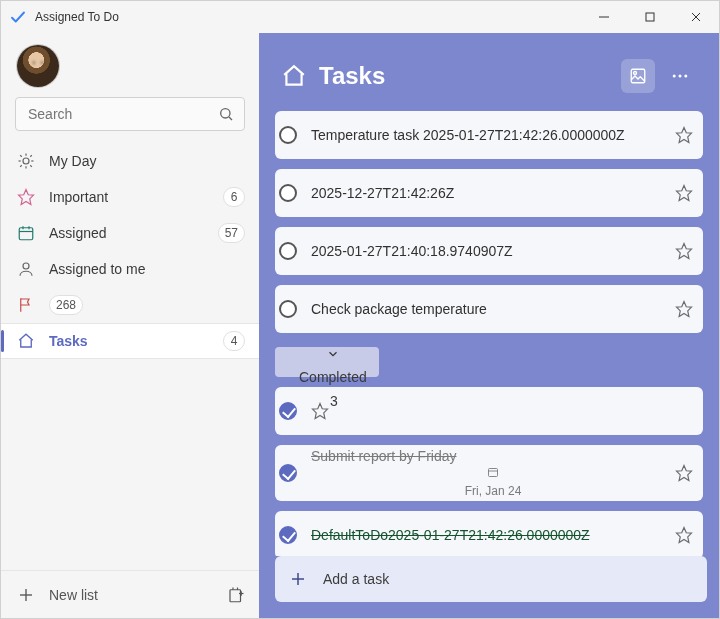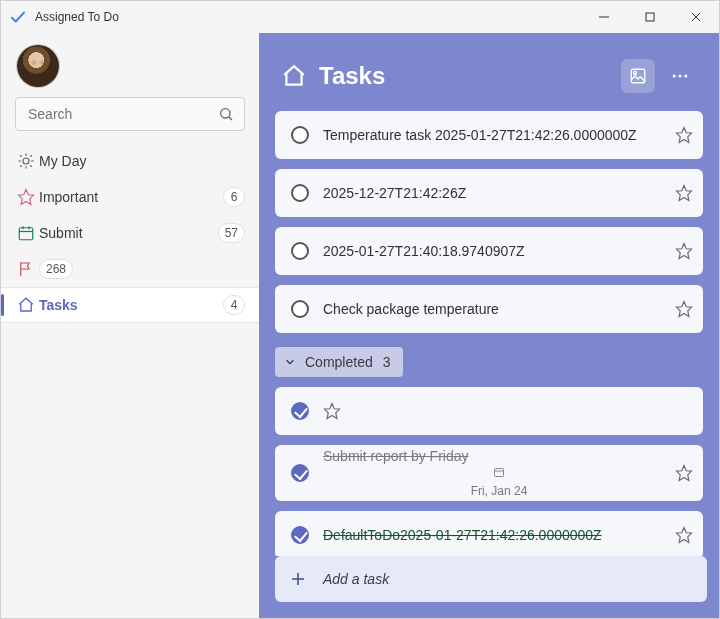--- a/index.html
+++ b/index.html
@@ -66,21 +66,21 @@
     border: 0; background: transparent; outline: none;
     font-size: 14px; color: #333;
   }
   .search .search-ico { color: #666; }
 
   .navlist { list-style: none; margin: 4px 0 0 0; padding: 0; }
   .navlist li {
     display: flex; align-items: center;
     height: 36px;
     padding: 0 14px 0 16px;
-    gap: 4px;
+    gap: 14px;
     color: #3a3a3a;
     position: relative;
   }
   .navlist li .nav-ico { width: 18px; color: #666; display:flex; align-items:center; justify-content:center; }
   .navlist li .nav-ico.star { color: #d16391; }
   .navlist li .nav-ico.planned { color: #1f7a6e; }
   .navlist li .nav-ico.flag { color: #c94a4a; }
   .navlist li .nav-ico.tasks { color: #5c6ac0; }
   .navlist li .nav-label { flex: 1; }
   .navlist li .nav-count {
@@ -132,43 +132,44 @@
   .main-header .hdr-btn.more { }
 
   .tasks-area {
     flex: 1; overflow: auto;
     padding: 0 16px 12px 16px;
   }
   .task-card {
     background: #f6f7fb;
     border-radius: 6px;
     display: flex; align-items: center;
-    padding: 0 10px 0 16px;
+    padding: 0 10px 0 4px;
     margin-bottom: 10px;
     color: #323130;
     min-height: 48px;
   }
   .task-card .circle {
     width: 18px; height: 18px; border-radius: 50%;
     border: 2px solid #555; margin-right: 14px;
     flex: 0 0 auto;
     background:#fff;
   }
   .task-card .task-text { flex: 1; font-size: 14px; }
   .task-card .favstar { color: #6b6b6b; }
 
   .completed-header {
     display: inline-flex; align-items: center;
     background: #c7cbe8;
     color: #3a3a3a;
     border-radius: 4px;
     height: 30px;
-    padding: 0 12px 0 8px;
+    padding: 0 12px 0 24px;
     margin: 4px 0 10px 0;
     gap: 8px;
+    flex-direction: column;
   }
   .completed-header .count { margin-left: 2px; }
 
   .task-card.done .circle {
     background: #5c6ac0; border-color: #5c6ac0;
     position: relative;
   }
   .task-card.done .circle::after {
     content: ""; position: absolute;
     left: 4px; top: 1px;
@@ -177,21 +178,21 @@
     transform: rotate(40deg);
   }
   .task-card.done .task-text .title { text-decoration: line-through; color: #7a7a7a; }
   .task-card.done.link .task-text .title { color: #14532d; }
   .task-card.done .meta {
     font-size: 12px; color: #7a7a7a; display:flex; align-items:center; gap:6px;
     margin-top: 2px;
     flex-direction: column;
   }
 
-  .addtask-wrap { padding: 0 12px 16px 16px; font-style: italic; }
+  .addtask-wrap { padding: 0 12px 16px 16px; }
   .addtask {
     background: #e6e9f7;
     border-radius: 6px;
     display: flex; align-items: center;
     height: 46px; padding: 0 14px;
     color: #414a8a;
   }
   .addtask .plus-ico { margin-right: 16px; color:#414a8a; }
   .addtask .addtask-label { color: #3d3d3d; }
 
@@ -271,22 +272,31 @@
       </li>
       <li>
         <span class="nav-ico planned">
           <svg width="18" height="18" viewBox="0 0 24 24" fill="none" stroke="currentColor" stroke-width="1.6">
               <rect x="3" y="5" width="18" height="16" rx="2"></rect>
               <line x1="3" y1="10" x2="21" y2="10"></line>
               <line x1="8" y1="3" x2="8" y2="7"></line>
               <line x1="16" y1="3" x2="16" y2="7"></line>
             </svg>
         </span>
-        <span class="nav-label">Submit</span>
+        <span class="nav-label">Assigned</span>
         <span class="nav-count">57</span>
+      </li>
+      <li>
+        <span class="nav-ico">
+          <svg width="18" height="18" viewBox="0 0 24 24" fill="none" stroke="currentColor" stroke-width="1.6">
+              <circle cx="12" cy="8" r="4"></circle>
+              <path d="M4 21c0-4 4-6 8-6s8 2 8 6"></path>
+            </svg>
+        </span>
+        <span class="nav-label">Assigned to me</span>
       </li>
       <li>
         <span class="nav-ico flag">
           <svg width="18" height="18" viewBox="0 0 24 24" fill="none" stroke="currentColor" stroke-width="1.6">
               <path d="M5 3v18"></path>
               <path d="M5 4h11l-2 4 2 4H5"></path>
             </svg>
         </span>
         <span class="nav-count">268</span>
       </li>
@@ -297,20 +307,38 @@
               <path d="M5 10v10h14V10"></path>
             </svg>
         </span>
         <span class="nav-label">Tasks</span>
         <span class="nav-count">4</span>
       </li>
     </ul>
 
     <div class="grow"></div>
 
+    <div class="bottom">
+      <span class="plus-ico">
+        <svg width="18" height="18" viewBox="0 0 24 24" fill="none" stroke="currentColor" stroke-width="1.8">
+            <line x1="12" y1="4" x2="12" y2="20"></line>
+            <line x1="4" y1="12" x2="20" y2="12"></line>
+          </svg>
+      </span>
+      <span class="newlist-label">New list</span>
+      <span>
+        <svg width="18" height="18" viewBox="0 0 24 24" fill="none" stroke="#555" stroke-width="1.6">
+            <rect x="4" y="5" width="14" height="16" rx="1"></rect>
+            <line x1="8" y1="2" x2="8" y2="5"></line>
+            <line x1="14" y1="2" x2="14" y2="5"></line>
+            <line x1="16" y1="10" x2="22" y2="10"></line>
+            <line x1="19" y1="7" x2="19" y2="13"></line>
+          </svg>
+      </span>
+    </div>
   </div>
 
   <div class="main">
 
     <div class="main-header">
       <span class="home-ico">
         <svg width="26" height="26" viewBox="0 0 24 24" fill="none" stroke="currentColor" stroke-width="2">
             <path d="M3 11 12 3l9 8"></path>
             <path d="M5 10v10h14V10"></path>
           </svg>

